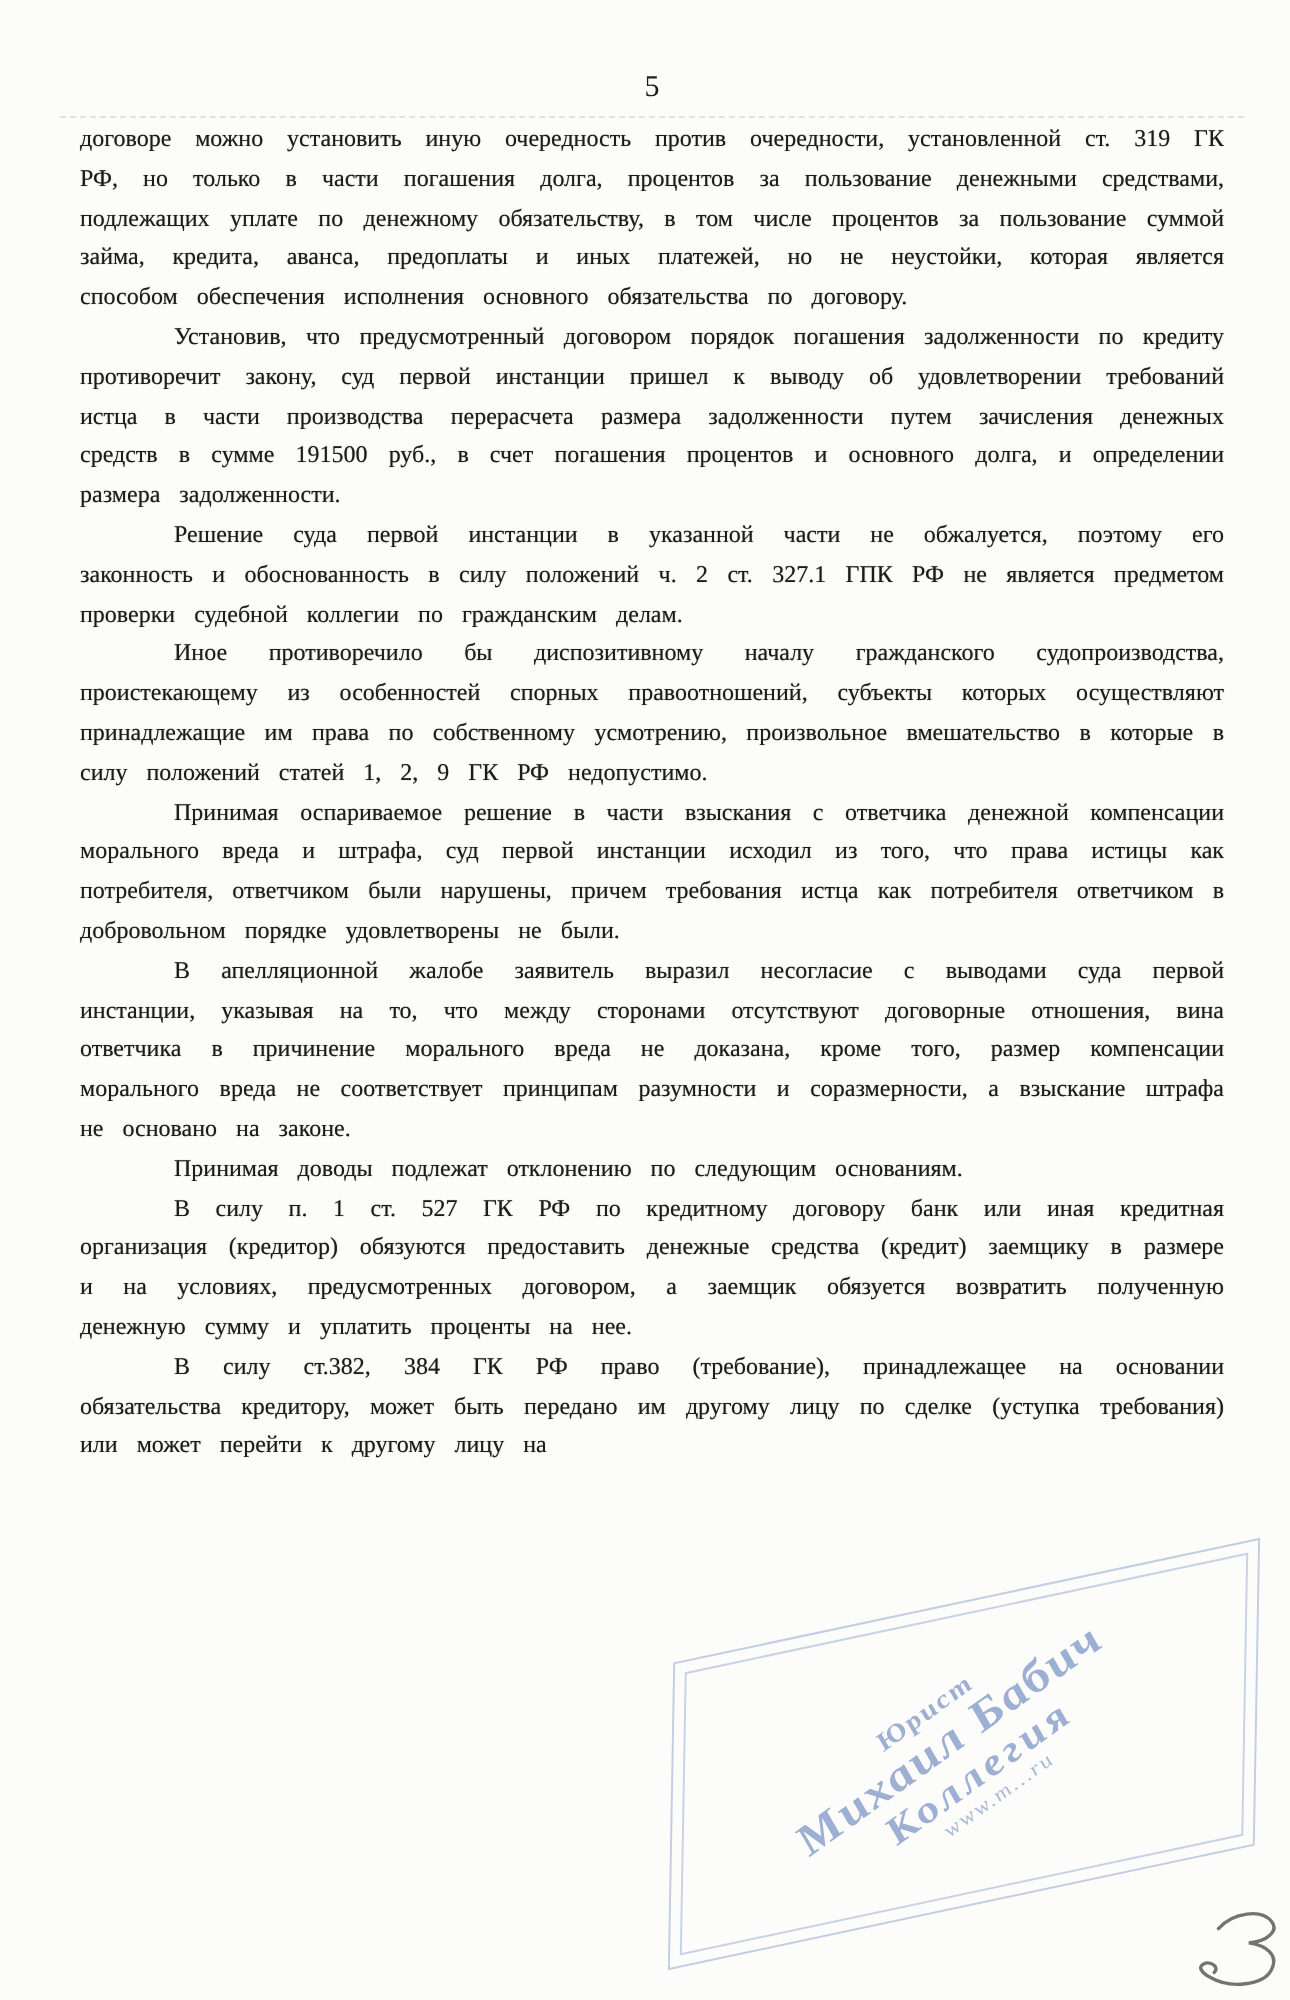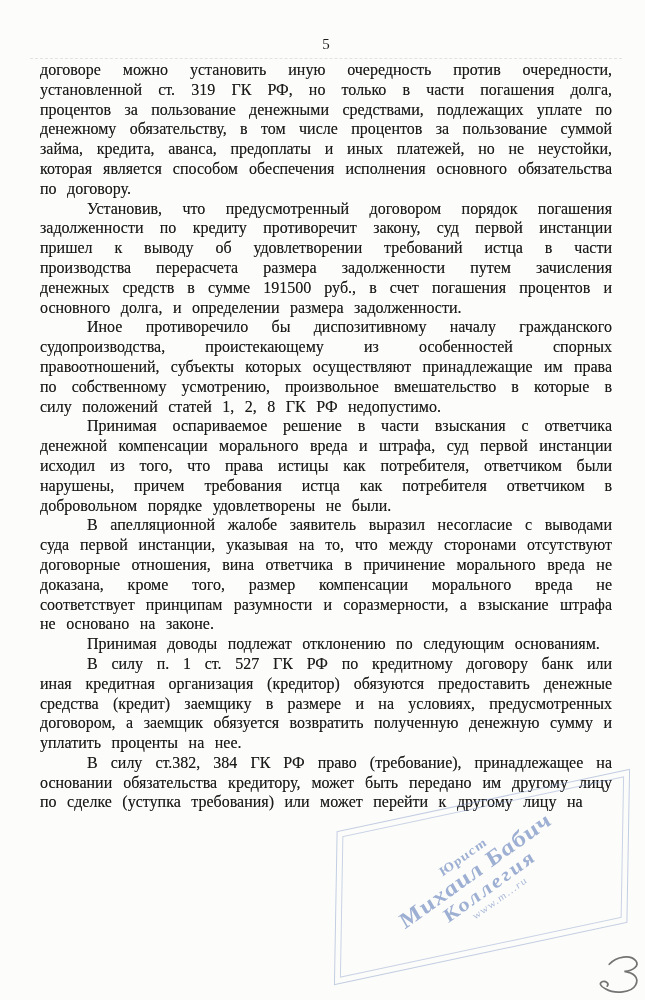--- a/index.html
+++ b/index.html
@@ -20,21 +20,21 @@
   .fold-line{
     position:absolute;top:58px;left:30px;width:592px;height:0;
     border-top:1px dashed rgba(110,110,105,0.18);
   }
   .content{
     position:absolute;top:60px;left:40px;width:572px;
     color:#1b1b1b;
   }
   .content p.para{
     margin:0;
-    font-size:16px;
+    font-size:12px;
     line-height:19.8px;
     text-align:justify;
     text-indent:47px;
     word-spacing:6.5px;
     text-shadow:0 0 0.5px rgba(25,25,25,0.55);
   }
   .content p.para:first-child{text-indent:0;}
 
   
   .stamp{
@@ -69,21 +69,22 @@
 
 <div class="page" style="background: rgb(252, 252, 250);">
 
   <div class="page-number">5</div>
 
   <div class="fold-line"></div>
 
   <div class="content" style="color: rgb(27, 27, 27);">
       <p class="para">договоре можно установить иную очередность против очередности, установленной ст. 319 ГК РФ, но только в части погашения долга, процентов за пользование денежными средствами, подлежащих уплате по денежному обязательству, в том числе процентов за пользование суммой займа, кредита, аванса, предоплаты и иных платежей, но не неустойки, которая является способом обеспечения исполнения основного обязательства по договору.</p>
       <p class="para">Установив, что предусмотренный договором порядок погашения задолженности по кредиту противоречит закону, суд первой инстанции пришел к выводу об удовлетворении требований истца в части производства перерасчета размера задолженности путем зачисления денежных средств в сумме 191500 руб., в счет погашения процентов и основного долга, и определении размера задолженности.</p>
-      <p class="para">Иное противоречило бы диспозитивному началу гражданского судопроизводства, проистекающему из особенностей спорных правоотношений, субъекты которых осуществляют принадлежащие им права по собственному усмотрению, произвольное вмешательство в которые в силу положений статей 1, 2, 8 ГК РФ недопустимо.</p>
+      <p class="para">Решение суда первой инстанции в указанной части не обжалуется, поэтому его законность и обоснованность в силу положений ч. 2 ст. 327.1 ГПК РФ не является предметом проверки судебной коллегии по гражданским делам.</p>
+      <p class="para">Иное противоречило бы диспозитивному началу гражданского судопроизводства, проистекающему из особенностей спорных правоотношений, субъекты которых осуществляют принадлежащие им права по собственному усмотрению, произвольное вмешательство в которые в силу положений статей 1, 2, 9 ГК РФ недопустимо.</p>
       <p class="para">Принимая оспариваемое решение в части взыскания с ответчика денежной компенсации морального вреда и штрафа, суд первой инстанции исходил из того, что права истицы как потребителя, ответчиком были нарушены, причем требования истца как потребителя ответчиком в добровольном порядке удовлетворены не были.</p>
       <p class="para">В апелляционной жалобе заявитель выразил несогласие с выводами суда первой инстанции, указывая на то, что между сторонами отсутствуют договорные отношения, вина ответчика в причинение морального вреда не доказана, кроме того, размер компенсации морального вреда не соответствует принципам разумности и соразмерности, а взыскание штрафа не основано на законе.</p>
       <p class="para">Принимая доводы подлежат отклонению по следующим основаниям.</p>
       <p class="para">В силу п. 1 ст. 527 ГК РФ по кредитному договору банк или иная кредитная организация (кредитор) обязуются предоставить денежные средства (кредит) заемщику в размере и на условиях, предусмотренных договором, а заемщик обязуется возвратить полученную денежную сумму и уплатить проценты на нее.</p>
       <p class="para">В силу ст.382, 384 ГК РФ право (требование), принадлежащее на основании обязательства кредитору, может быть передано им другому лицу по сделке (уступка требования) или может перейти к другому лицу на</p>
     </div>
 
   <div class="stamp">
     <div class="stamp-inner"></div>
     <div class="stamp-text">

